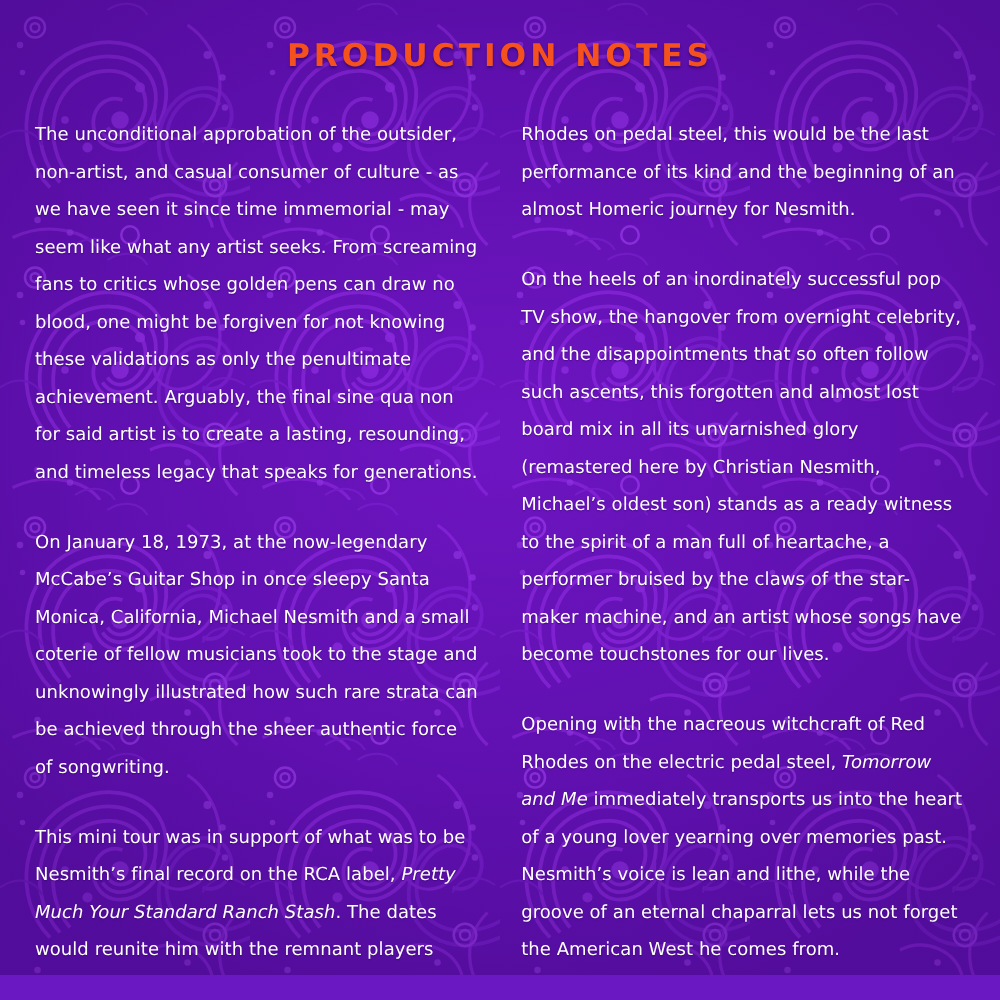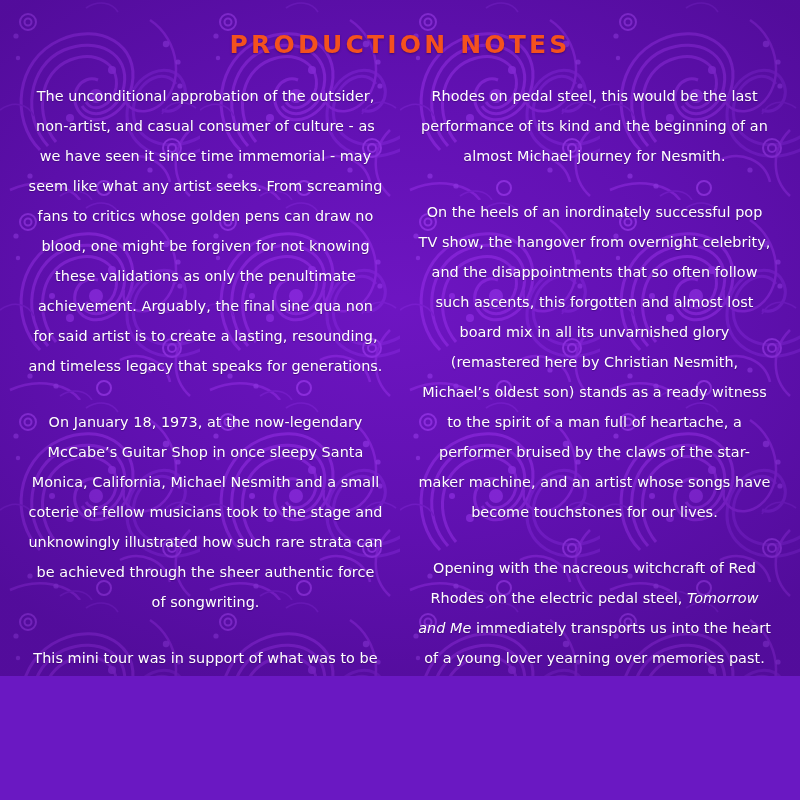--- a/index.html
+++ b/index.html
@@ -11,21 +11,21 @@
     height: 800px;
     overflow: hidden;
     font-family: "Liberation Sans", sans-serif;
     background: #6a18c2;
   }
 
   
   #page {
     position: relative;
     width: 800px;
-    height: 676px;
+    height: 780px;
     background-color: #000000;
     overflow: hidden;
   }
   #bg-pattern {
     position: absolute;
     inset: 0;
     width: 800px;
     height: 800px;
     z-index: 0;
   }
@@ -68,24 +68,23 @@
   }
   .column {
     flex: 1 1 0;
     min-width: 0;
   }
   .para {
     color: #ffffff;
     font-family: "DejaVu Sans", sans-serif;
     font-size: 14.4px;
     line-height: 30px;
-    margin: 0 0 26px 0;
+    margin: 12px 0 26px 0;
     text-shadow: 0 1px 1px rgba(45,0,90,0.5);
     letter-spacing: 0.05px;
-    text-align: center;
   }
   .para:last-child { margin-bottom: 0; }
   .para i, .para em {
     font-style: italic;
   }
 </style>
 </head>
 <body>
 
 <div id="page">
@@ -156,21 +155,21 @@
 
     <div id="columns">
 
       <div class="column">
         <p class="para">The unconditional approbation of the outsider, non-artist, and casual consumer of culture - as we have seen it since time immemorial - may seem like what any artist seeks. From screaming fans to critics whose golden pens can draw no blood, one might be forgiven for not knowing these validations as only the penultimate achievement. Arguably, the final sine qua non for said artist is to create a lasting, resounding, and timeless legacy that speaks for generations.</p>
         <p class="para">On January 18, 1973, at the now-legendary McCabe’s Guitar Shop in once sleepy Santa Monica, California, Michael Nesmith and a small coterie of fellow musicians took to the stage and unknowingly illustrated how such rare strata can be achieved through the sheer authentic force of songwriting.</p>
         <p class="para">This mini tour was in support of what was to be Nesmith’s final record on the RCA label, <i>Pretty Much Your Standard Ranch Stash</i>. The dates would reunite him with the remnant players from Nesmith’s label Countryside, under Elektra. Consisting of a rhythm section featuring Danny Lane on drums and Colin Cameron on bass, and the legendary O.J. “Red”</p>
       </div>
 
       <div class="column">
-        <p class="para">Rhodes on pedal steel, this would be the last performance of its kind and the beginning of an almost Michael journey for Nesmith.</p>
+        <p class="para">Rhodes on pedal steel, this would be the last performance of its kind and the beginning of an almost Homeric journey for Nesmith.</p>
         <p class="para">On the heels of an inordinately successful pop TV show, the hangover from overnight celebrity, and the disappointments that so often follow such ascents, this forgotten and almost lost board mix in all its unvarnished glory (remastered here by Christian Nesmith, Michael’s oldest son) stands as a ready witness to  the spirit of a man full of heartache, a performer bruised by the claws of the star- maker machine, and an artist whose songs have become touchstones for our lives.</p>
         <p class="para">Opening with the nacreous witchcraft of Red Rhodes on the electric pedal steel, <i>Tomorrow and Me</i> immediately transports us into the heart of a young lover yearning over memories past. Nesmith’s voice is lean and lithe, while the groove of an eternal chaparral lets us not forget the American West he comes from.</p>
         <p class="para">With its disarming false start, <i>The Upside of Goodbye</i> employs the lyric “uncommon grace” to remind us</p>
       </div>
 
     </div>
   </div>
 </div>
 
 </body></html>

